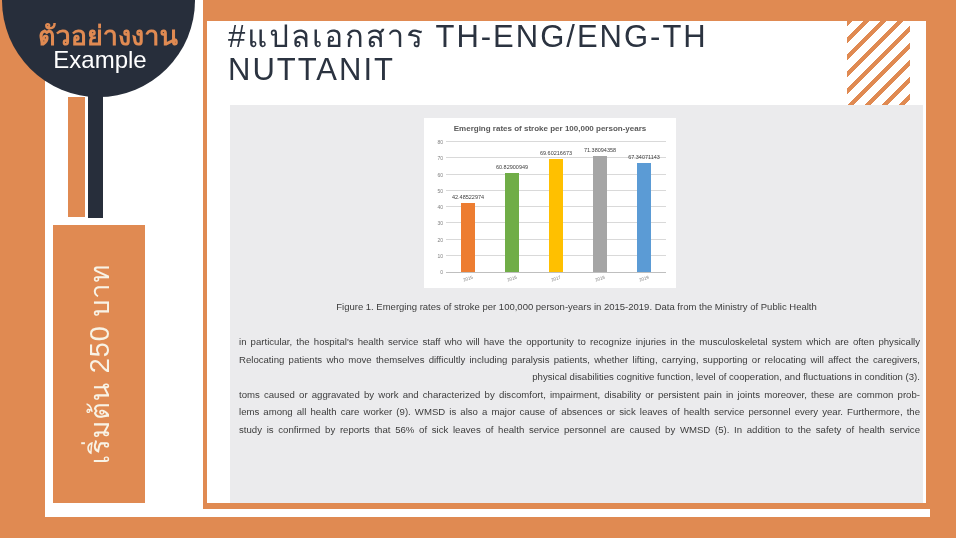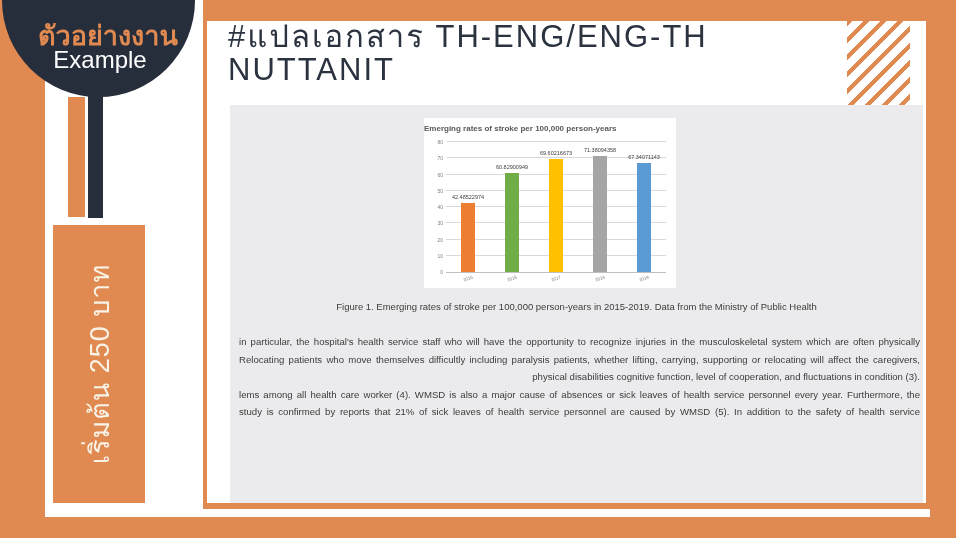--- a/index.html
+++ b/index.html
@@ -27,21 +27,21 @@
   .stripes{
     left:847px;top:21px;width:63px;height:163px;
     background:repeating-linear-gradient(135deg,#E08A52 0 4px,transparent 4px 12px);
   }
   .title-hash{left:228px;top:11px;font-size:31px;letter-spacing:2px;color:#2B3340;font-weight:500;white-space:nowrap;}
   .title-name{left:228px;top:52px;font-size:31px;letter-spacing:2px;color:#2B3340;font-weight:500;white-space:nowrap;}
   
   .content{left:230px;top:105px;width:693px;height:398px;background:#EBEBED;}
   
   .chart-card{left:424px;top:118px;width:252px;height:170px;background:#ffffff;}
-  .chart-title{left:0;top:6px;width:100%;font-size:8px;color:#595959;font-weight:bold;}
+  .chart-title{left:0;top:6px;width:100%;text-align:center;font-size:8px;color:#595959;font-weight:bold;}
   .plot{left:22px;top:24px;width:220px;height:130px;border-bottom:1px solid #BFBFBF;}
   .gridline{left:0;width:100%;height:1px;background:#D9D9D9;}
   .ytick{left:-18px;width:15px;text-align:right;font-size:5px;color:#7F7F7F;transform:translateY(2.5px);}
   .slots{display:flex;width:100%;height:100%;}
   .slot{flex:1;position:relative;height:100%;}
   .bar{position:absolute;bottom:0;left:50%;transform:translateX(-50%);width:14px;}
   .bar-label{position:absolute;left:50%;transform:translateX(-50%);white-space:nowrap;font-size:5.5px;color:#404040;}
   .xlabel{position:absolute;top:103%;left:50%;transform:translateX(-50%) rotate(-18deg);font-size:4.5px;color:#7F7F7F;}
   
   .caption{left:230px;top:301px;width:693px;text-align:center;font-size:9.5px;color:#3C3C3C;}
@@ -123,17 +123,18 @@
       </div>
   </div>
 </div>
 
 <div class="abs caption">Figure 1. Emerging rates of stroke per 100,000 person-years in 2015-2019. Data from the Ministry of Public Health</div>
 
 <div class="abs body-text" id="bodytext">
     <div class="tline just">in particular, the hospital's health service staff who will have the opportunity to recognize injuries in the musculoskeletal system which are often physically</div>
     <div class="tline just">Relocating patients who move themselves difficultly including paralysis patients, whether lifting, carrying, supporting or relocating will affect the caregivers,</div>
     <div class="tline">physical disabilities cognitive function, level of cooperation, and fluctuations in condition (3).</div>
-    <div class="tline just">lems among all health care worker (4). WMSD is also a major cause of absences or sick leaves of health service personnel every year. Furthermore, the</div>
-    <div class="tline just">study is confirmed by reports that 21% of sick leaves of health service personnel are caused by WMSD (5). In addition to the safety of health service</div>
+    <div class="tline just">toms caused or aggravated by work and characterized by discomfort, impairment, disability or persistent pain in joints moreover, these are common prob-</div>
+    <div class="tline just">lems among all health care worker (9). WMSD is also a major cause of absences or sick leaves of health service personnel every year. Furthermore, the</div>
+    <div class="tline just">study is confirmed by reports that 56% of sick leaves of health service personnel are caused by WMSD (5). In addition to the safety of health service</div>
   </div>
 
 <div class="abs bottom-line"></div>
 
 </body></html>

